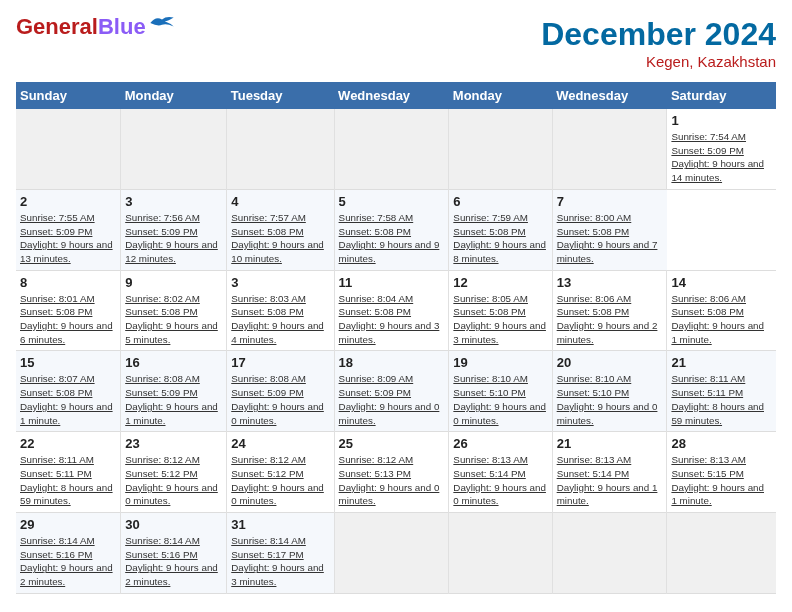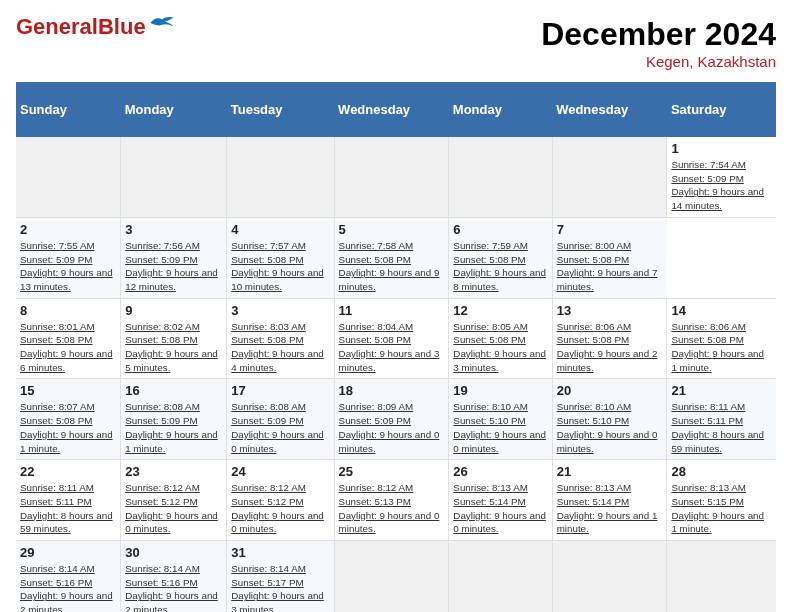--- a/index.html
+++ b/index.html
@@ -33,36 +33,36 @@
       height: 18px;
       margin-left: 46px;
       margin-top: -4px;
     }
     .title-block {
       text-align: right;
     }
     .title-block h1 {
       font-size: 32px;
       font-weight: bold;
-      color: #000000;
+      color: #0369a1;
     }
     .title-block h2 {
       font-size: 15px;
       font-weight: normal;
       color: #b91c1c;
     }
     table {
       width: 100%;
       border-collapse: collapse;
       font-size: 10.5px;
     }
     thead tr th {
       background: #3a6eaa;
       color: #fff;
-      padding: 20px 4px;
+      padding: 6px 4px;
       text-align: left;
       font-size: 13px;
       font-weight: bold;
     }
     tbody tr {
       border-bottom: 1px solid #ddd;
     }
     tbody tr:nth-child(even) {
       background: #f5f8fc;
     }
@@ -93,21 +93,21 @@
       background: #f0f0f0 !important;
     }
   </style>
 </head>
 <body>
 
 <div class="header">
   <div class="logo">
     <div style="display:flex;align-items:center;">
       <span class="logo-text">
-        <span>General</span><span style="color:#b91c1c">Blue</span>
+        <span>General</span><span style="color:#8b5cf6">Blue</span>
       </span>
       <svg class="logo-bird" viewBox="0 0 30 20" style="margin-left:2px;margin-top:-8px;">
         <path d="M2,10 Q8,2 15,6 Q20,2 28,4 Q22,8 18,8 Q24,10 28,14 Q20,10 15,12 Q10,14 2,10Z" fill="#1a6fba"></path>
       </svg>
     </div>
   </div>
   <div class="title-block">
     <h1>December 2024</h1>
     <h2>Kegen, Kazakhstan</h2>
   </div>

